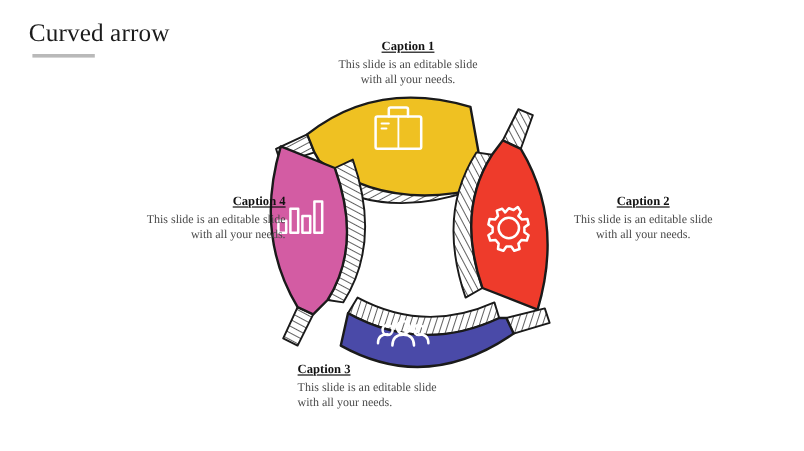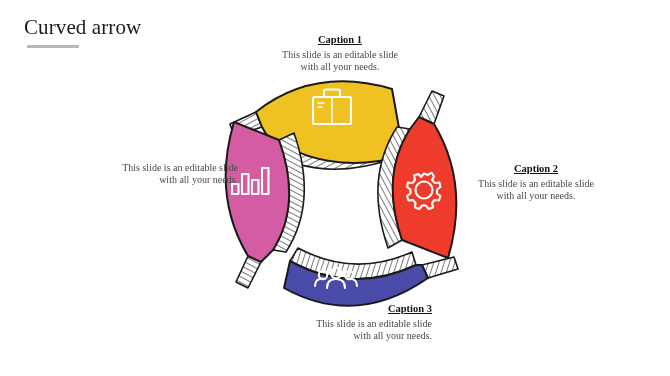--- a/index.html
+++ b/index.html
@@ -77,21 +77,21 @@
   #caption-2 {
     left: 456px;
     top: 162px;
     width: 160px;
     text-align: center;
   }
   #caption-3 {
     left: 248px;
     top: 302px;
     width: 184px;
-    text-align: right;
+    text-align: left;
   }
   #caption-4 {
     left: 86px;
     top: 162px;
     width: 152px;
     text-align: right;
   }
 
   
   #cycle-diagram {
@@ -245,19 +245,20 @@
 
   <div class="caption" id="caption-3">
     <div class="cap-title">Caption 3</div>
     <div class="cap-body">
       <div>This slide is an editable slide</div>
       <div>with all your needs.</div>
     </div>
   </div>
 
   <div class="caption" id="caption-4">
+    <div class="cap-title">Caption 4</div>
     <div class="cap-body">
       <div>This slide is an editable slide</div>
       <div>with all your needs.</div>
     </div>
   </div>
 
 </div>
 
 </body></html>

